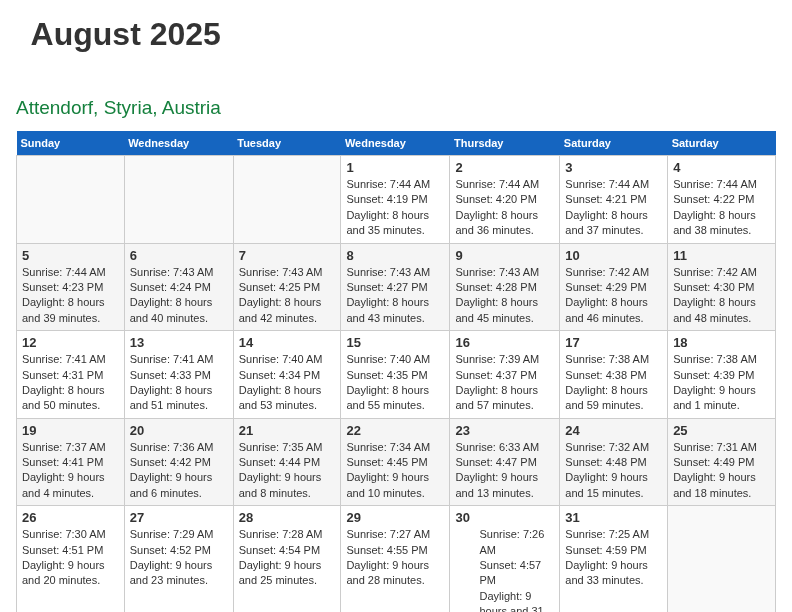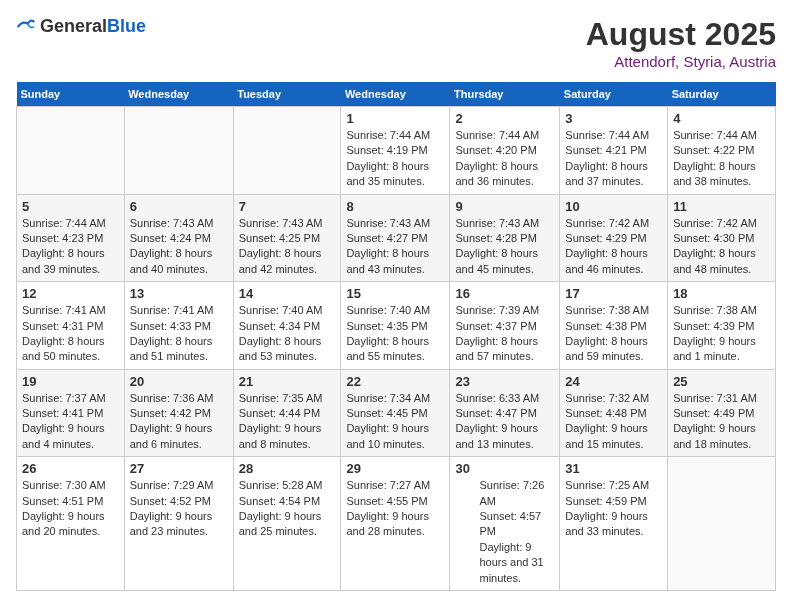--- a/index.html
+++ b/index.html
@@ -37,22 +37,23 @@
     }
     .title-block {
       text-align: right;
     }
     .month-title {
       font-size: 32px;
       font-weight: bold;
       color: #333;
     }
     .location {
-      font-size: 15px;
-      color: #701a75;
+      font-size: 19px;
+      color: #15803d;
+      margin-top: 44px;
     }
     table {
       width: 100%;
       border-collapse: collapse;
       font-size: 11px;
     }
     thead tr th {
       background-color: #1565c0;
       color: #fff;
       padding: 6px 4px;
@@ -86,29 +87,20 @@
       font-size: 11px;
     }
     .empty {
       background: #f9f9f9 !important;
     }
   </style>
 </head>
 <body>
 
 <div class="header">
-  <div class="logo">
-    <svg class="logo-icon" viewBox="0 0 24 24" fill="none">
-      <path d="M2 12 Q8 4 14 8 Q18 2 22 6" stroke="#1565c0" stroke-width="2.5" fill="none"></path>
-      <path d="M14 8 Q16 14 22 12" stroke="#1e88e5" stroke-width="2" fill="none"></path>
-    </svg>
-    <div>
-      <span class="logo-text-general">General</span><span class="logo-text-blue">Blue</span>
-    </div>
-  </div>
   <div class="title-block">
     <div class="month-title">August 2025</div>
     <div class="location">Attendorf, Styria, Austria</div>
   </div>
 </div>
 
 <table>
   <thead>
     <tr>
     <th>Sunday</th>
@@ -290,21 +282,21 @@
 Daylight: 9 hours and 20 minutes.</div>
         </td>
         <td>
           <span class="day-num">27</span>
           <div class="day-info" style="white-space: pre-line;">Sunrise: 7:29 AM
 Sunset: 4:52 PM
 Daylight: 9 hours and 23 minutes.</div>
         </td>
         <td>
           <span class="day-num">28</span>
-          <div class="day-info" style="white-space: pre-line;">Sunrise: 5:28 AM
+          <div class="day-info" style="white-space: pre-line;">Sunrise: 7:28 AM
 Sunset: 4:54 PM
 Daylight: 9 hours and 25 minutes.</div>
         </td>
         <td>
           <span class="day-num">29</span>
           <div class="day-info" style="white-space: pre-line;">Sunrise: 7:27 AM
 Sunset: 4:55 PM
 Daylight: 9 hours and 28 minutes.</div>
         </td>
         <td>

